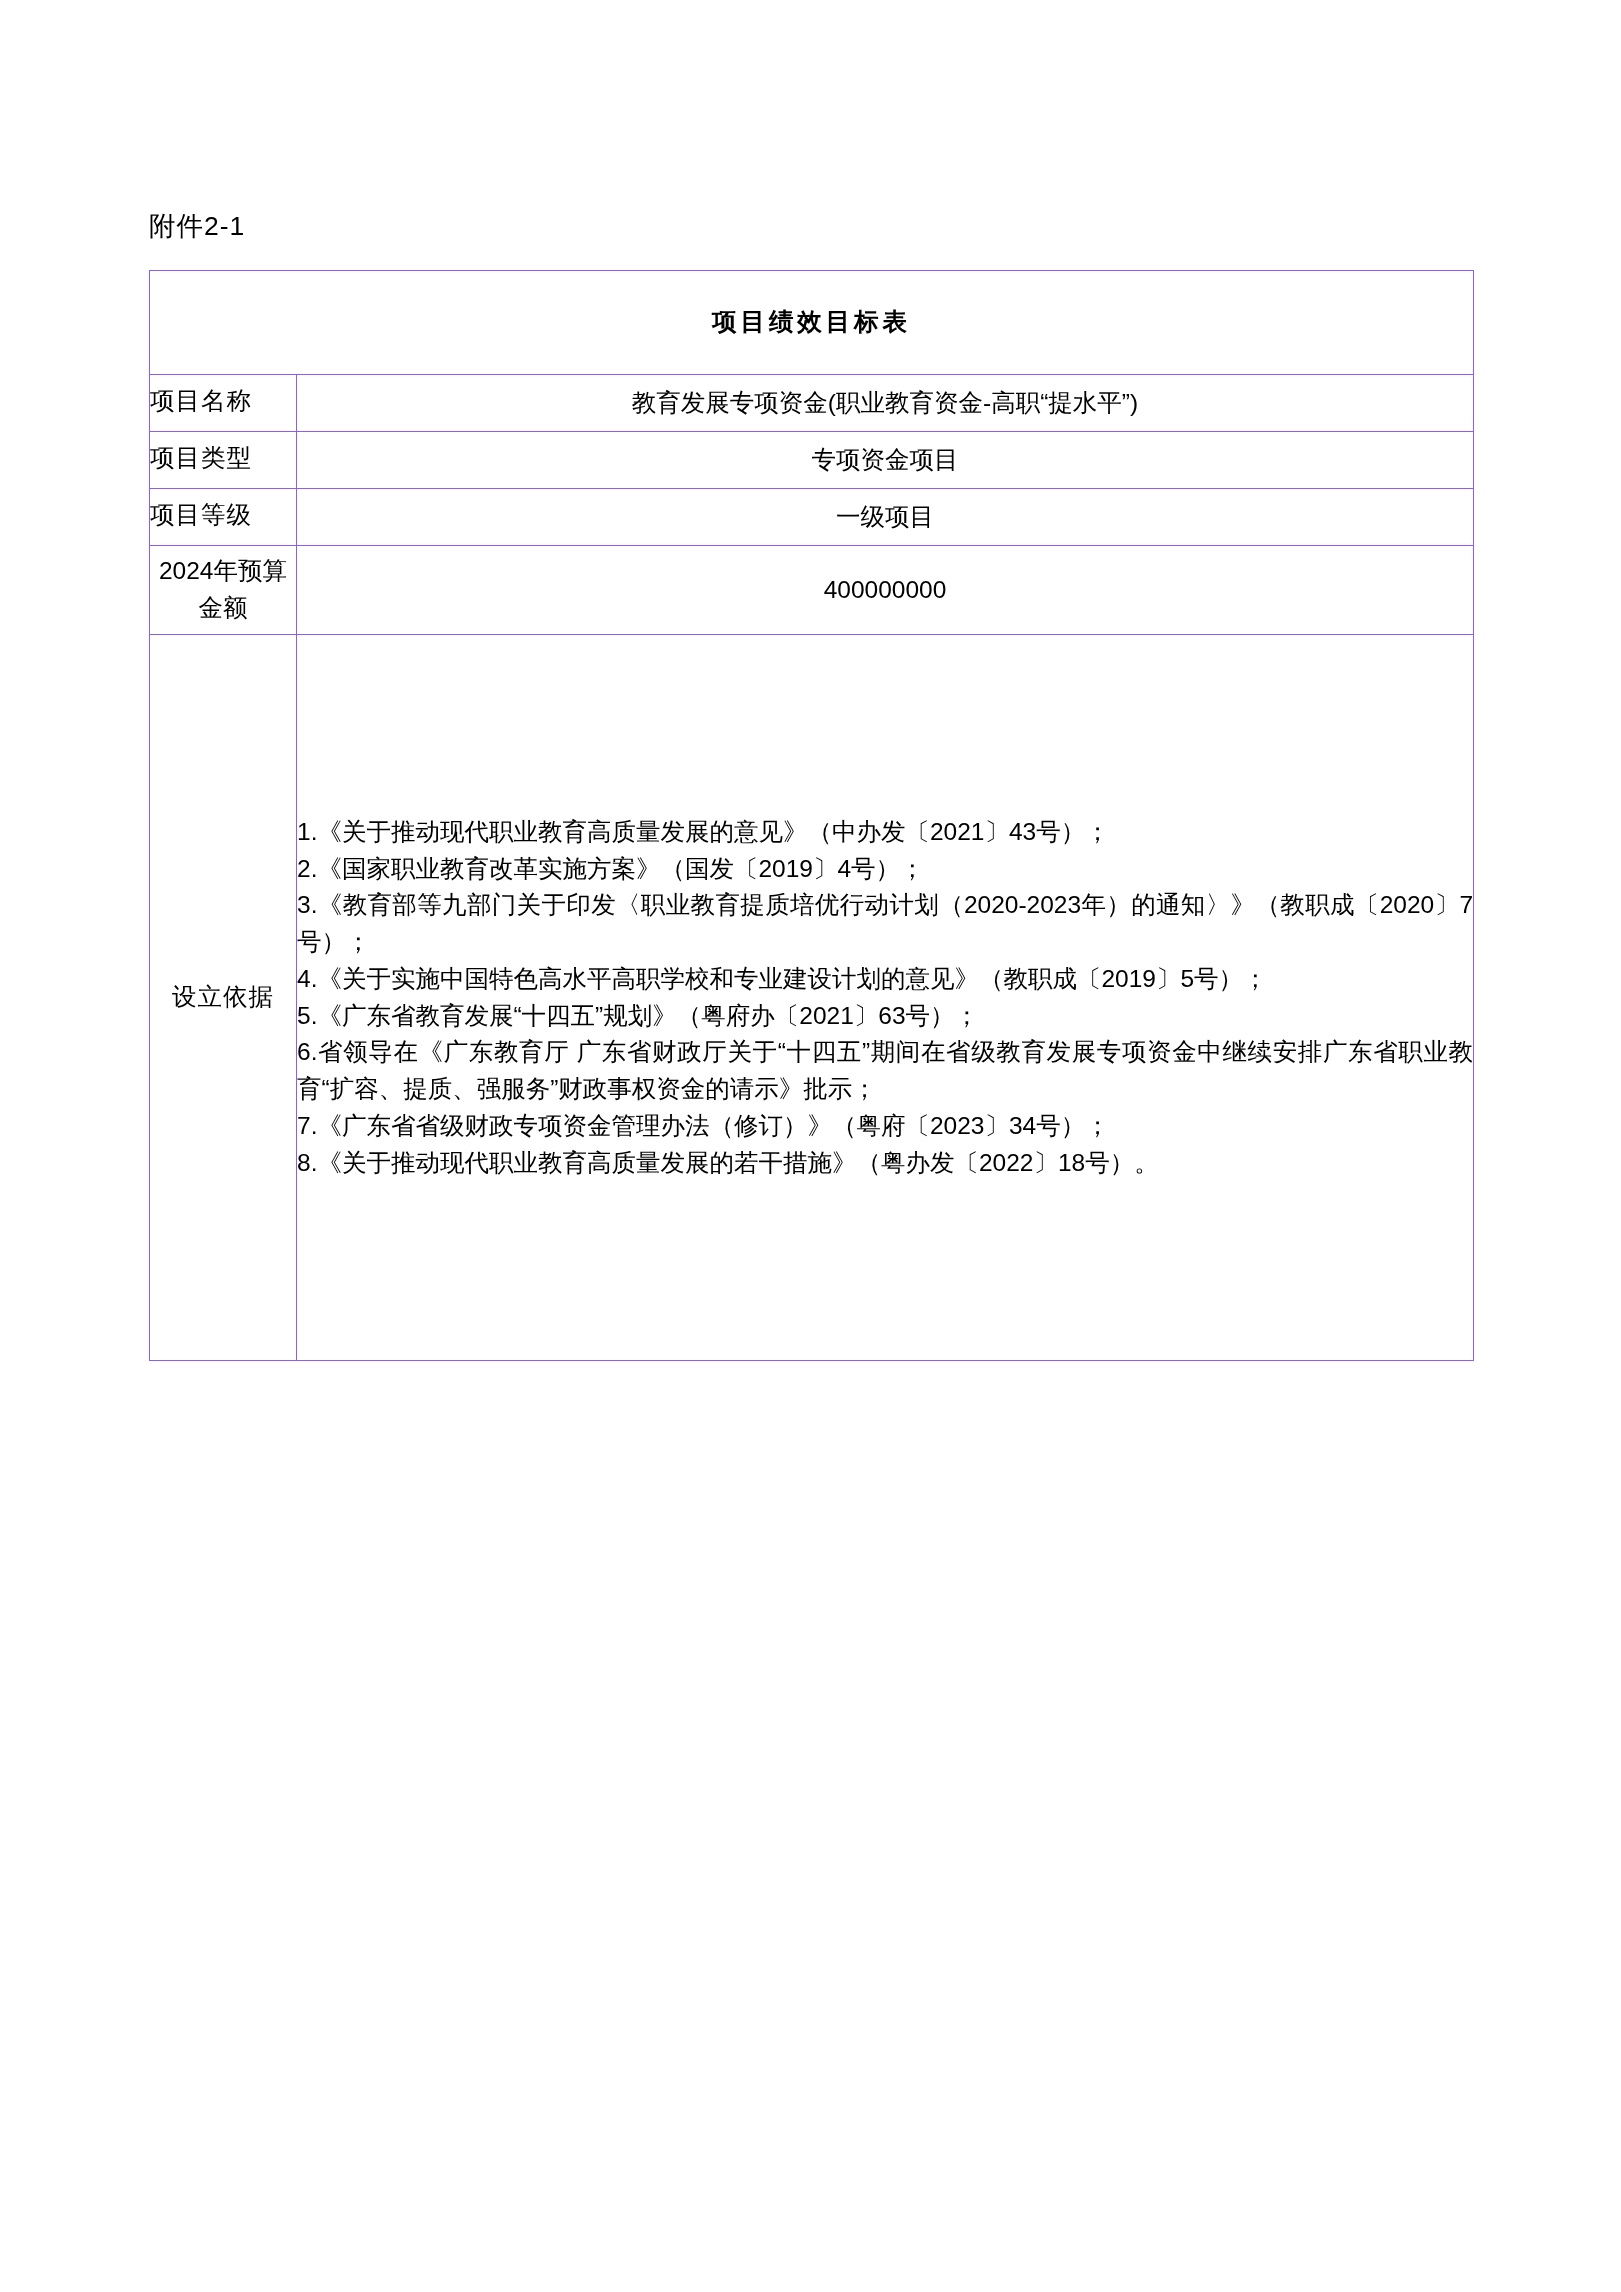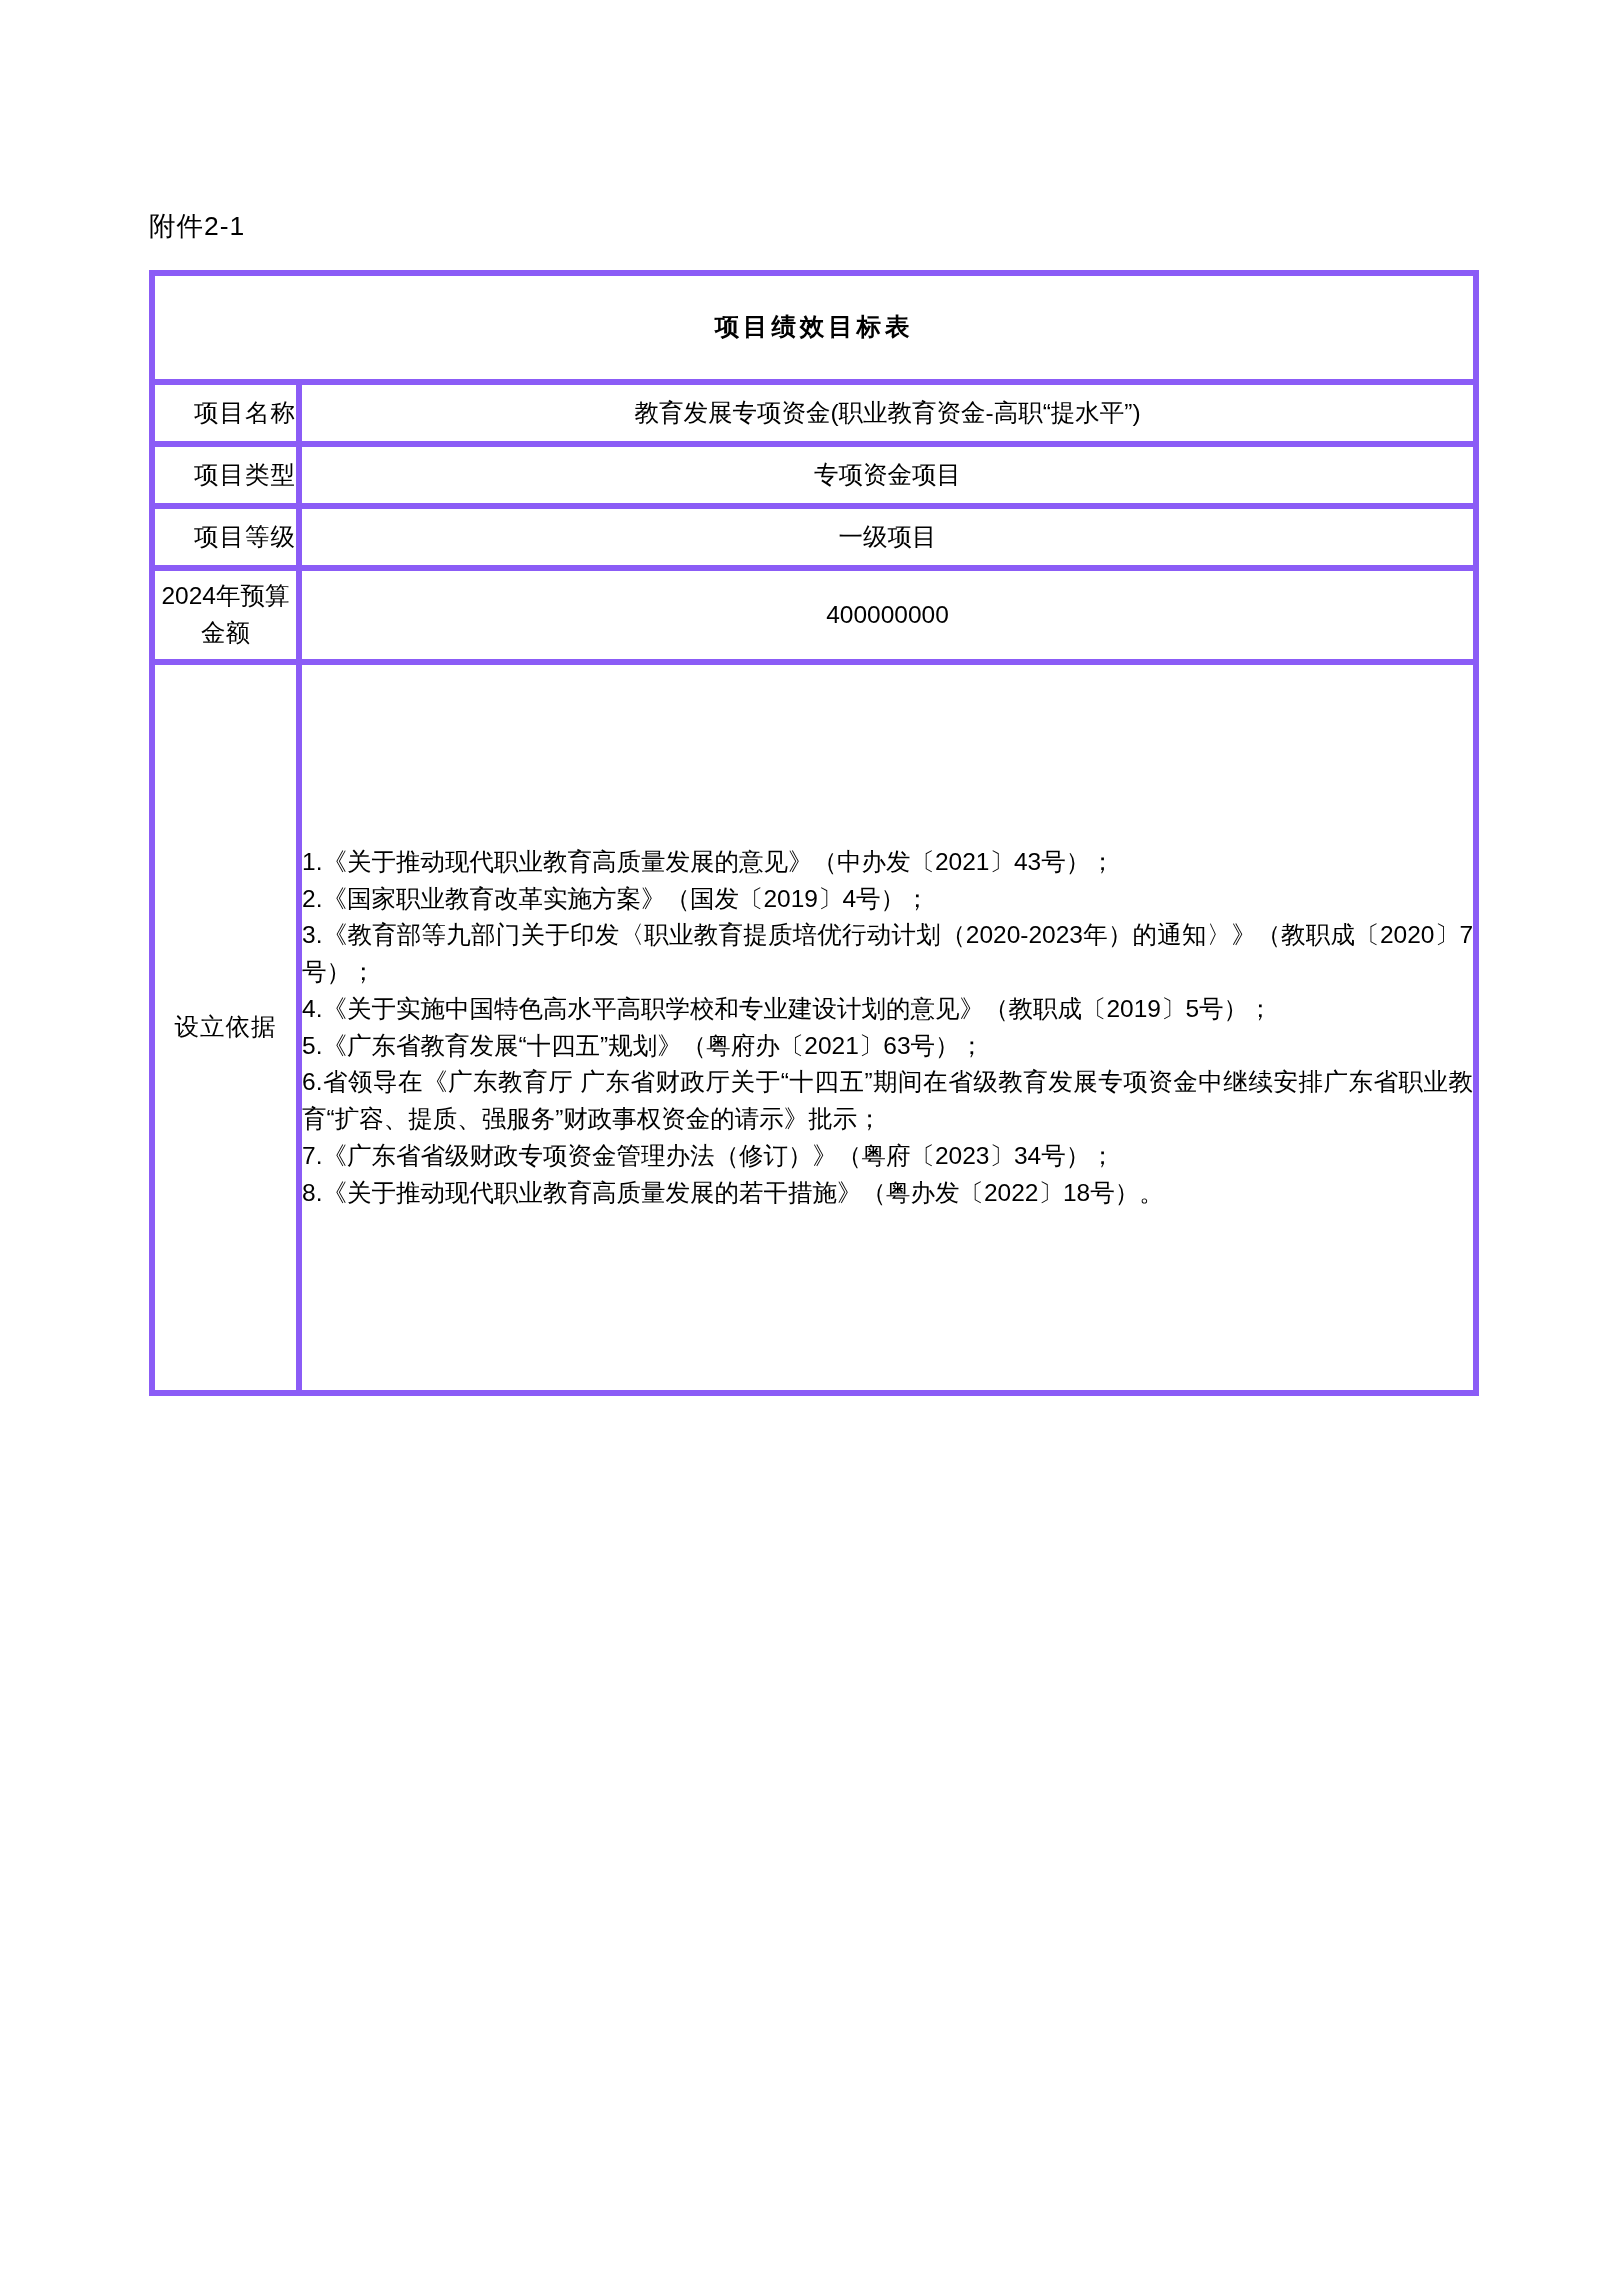--- a/index.html
+++ b/index.html
@@ -30,39 +30,39 @@
   }
   table.perf-table {
     position: absolute;
     left: 149px;
     top: 270px;
     width: 1323px;
     border-collapse: collapse;
     table-layout: fixed;
   }
   table.perf-table td {
-    border: 6px solid #8b5cf6;
+    border: 1px solid #8b5cf6;
     padding: 0;
     vertical-align: middle;
     font-size: 24.5px;
     line-height: 1.5;
   }
   .title-cell {
     text-align: center;
     font-size: 41px;
     font-weight: bold;
     letter-spacing: 3.9px;
     height: 103px;
     font-family: "Liberation Sans", "DejaVu Sans", sans-serif;
   }
   .label-cell {
-    text-align: right;
+    text-align: left;
     height: 56px;
     letter-spacing: 1px;
-    font-family: Liberation Serif, serif;
+    font-family: Liberation Mono, monospace;
     font-size: 24.5px;
   }
   .value-cell {
     text-align: center;
     height: 56px;
     font-family: Liberation Sans, sans-serif;
     font-size: 24.5px;
   }
   .label-cell-two-line {
     text-align: center;

